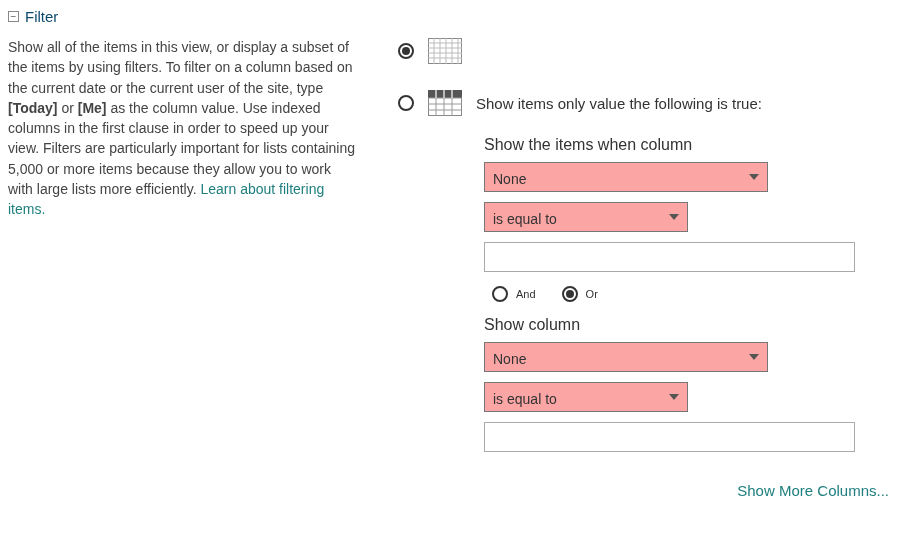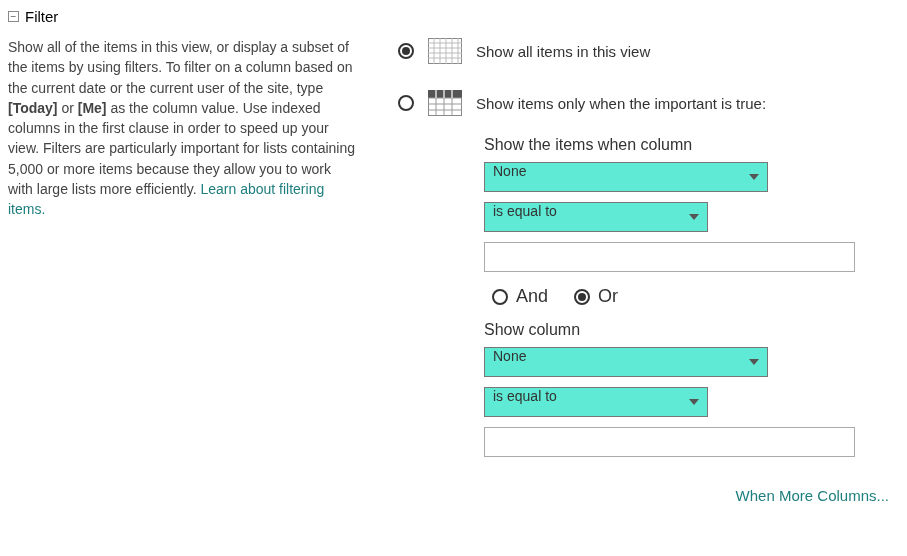--- a/index.html
+++ b/index.html
@@ -28,21 +28,21 @@
     font-size: 15px;
   }
   .toggle-box {
     width: 11px; height: 11px;
     border: 1px solid #888;
     display: flex; align-items: center; justify-content: center;
     font-size: 10px; line-height: 1;
     color: #555;
     cursor: pointer;
   }
-  .section-title { color: #000000; }
+  .section-title { color: #0c4a6e; }
 
   .desc {
     font-size: 14px;
     line-height: 1.45;
     color: #444;
     margin-top: 12px;
   }
   .link { color: #1e7e7e; cursor: pointer; }
   .b { font-weight: 600; }
 
@@ -72,49 +72,49 @@
   }
   .opt-label { font-size: 15px; color: #333; }
 
   .filter-block { margin-left: 86px; margin-top: -6px; }
   .fld-label { font-size: 16px; margin-bottom: 8px; }
 
   .select {
     position: relative;
     border: 1px solid #777;
     height: 30px;
-    padding: 0 28px 0 8px;
+    padding: 8px 28px 0 8px;
     display: flex; align-items: center;
     font-size: 14px;
-    background: #5eead4;
+    background: #fca5a5;
     cursor: pointer;
   }
   .select .caret {
     position: absolute; right: 8px; top: 50%; transform: translateY(-50%);
     width: 0; height: 0;
     border-left: 5px solid transparent;
     border-right: 5px solid transparent;
     border-top: 6px solid #555;
   }
   .w-col { width: 284px; }
-  .w-op  { width: 224px; }
+  .w-op  { width: 204px; }
   .w-val { width: 371px; }
   .textbox {
     border: 1px solid #aaa;
     height: 30px;
     padding: 0 8px;
     font-size: 14px;
     background: #fff;
   }
   .stack > * { margin-bottom: 10px; display: block; }
 
   .logic-row {
     display: flex; align-items: center; gap: 8px;
     margin: 14px 0 14px 8px;
-    font-size: 18px;
+    font-size: 11px;
   }
   .logic-row .gap { width: 10px; }
 
   .footer-link {
     text-align: right;
     color: #1e7e7e;
     font-size: 15px;
     margin-top: 30px;
     padding-right: 10px;
     cursor: pointer;
@@ -147,21 +147,20 @@
             <line x1="0" y1="15" x2="34" y2="15"></line>
             <line x1="0" y1="20" x2="34" y2="20"></line>
             <line x1="6" y1="0" x2="6" y2="26"></line>
             <line x1="12" y1="0" x2="12" y2="26"></line>
             <line x1="18" y1="0" x2="18" y2="26"></line>
             <line x1="24" y1="0" x2="24" y2="26"></line>
             <line x1="30" y1="0" x2="30" y2="26"></line>
           </g>
         </svg>
       </span>
-      <span class="opt-label">Show all items in this view</span>
     </div>
 
     <div class="opt-row">
       <span class="radio"></span>
       <span class="grid-icon">
         <svg viewBox="0 0 34 26" width="34" height="26">
           <rect x="0.5" y="0.5" width="33" height="25" fill="#fff" stroke="#888"></rect>
           <rect x="0" y="0" width="34" height="8" fill="#555"></rect>
           <g stroke="#999" stroke-width="1">
             <line x1="0" y1="8" x2="34" y2="8"></line>
@@ -171,21 +170,21 @@
             <line x1="16" y1="0" x2="16" y2="26"></line>
             <line x1="24" y1="0" x2="24" y2="26"></line>
           </g>
           <g stroke="#fff" stroke-width="1">
             <line x1="8" y1="0" x2="8" y2="8"></line>
             <line x1="16" y1="0" x2="16" y2="8"></line>
             <line x1="24" y1="0" x2="24" y2="8"></line>
           </g>
         </svg>
       </span>
-      <span class="opt-label">Show items only when the important is true:</span>
+      <span class="opt-label">Show items only value the following is true:</span>
     </div>
 
     <div class="filter-block">
 
       <div class="fld-label">Show the items when column</div>
       <div class="stack">
         <div class="select w-col">
           <span>None</span><span class="caret"></span>
         </div>
         <div class="select w-op">
@@ -208,15 +207,15 @@
           <span>None</span><span class="caret"></span>
         </div>
         <div class="select w-op">
           <span>is equal to</span><span class="caret"></span>
         </div>
         <input class="textbox w-val" value="" style="">
       </div>
 
     </div>
 
-    <div class="footer-link">When More Columns...</div>
+    <div class="footer-link">Show More Columns...</div>
   </div>
 </div>
 
 </body></html>

